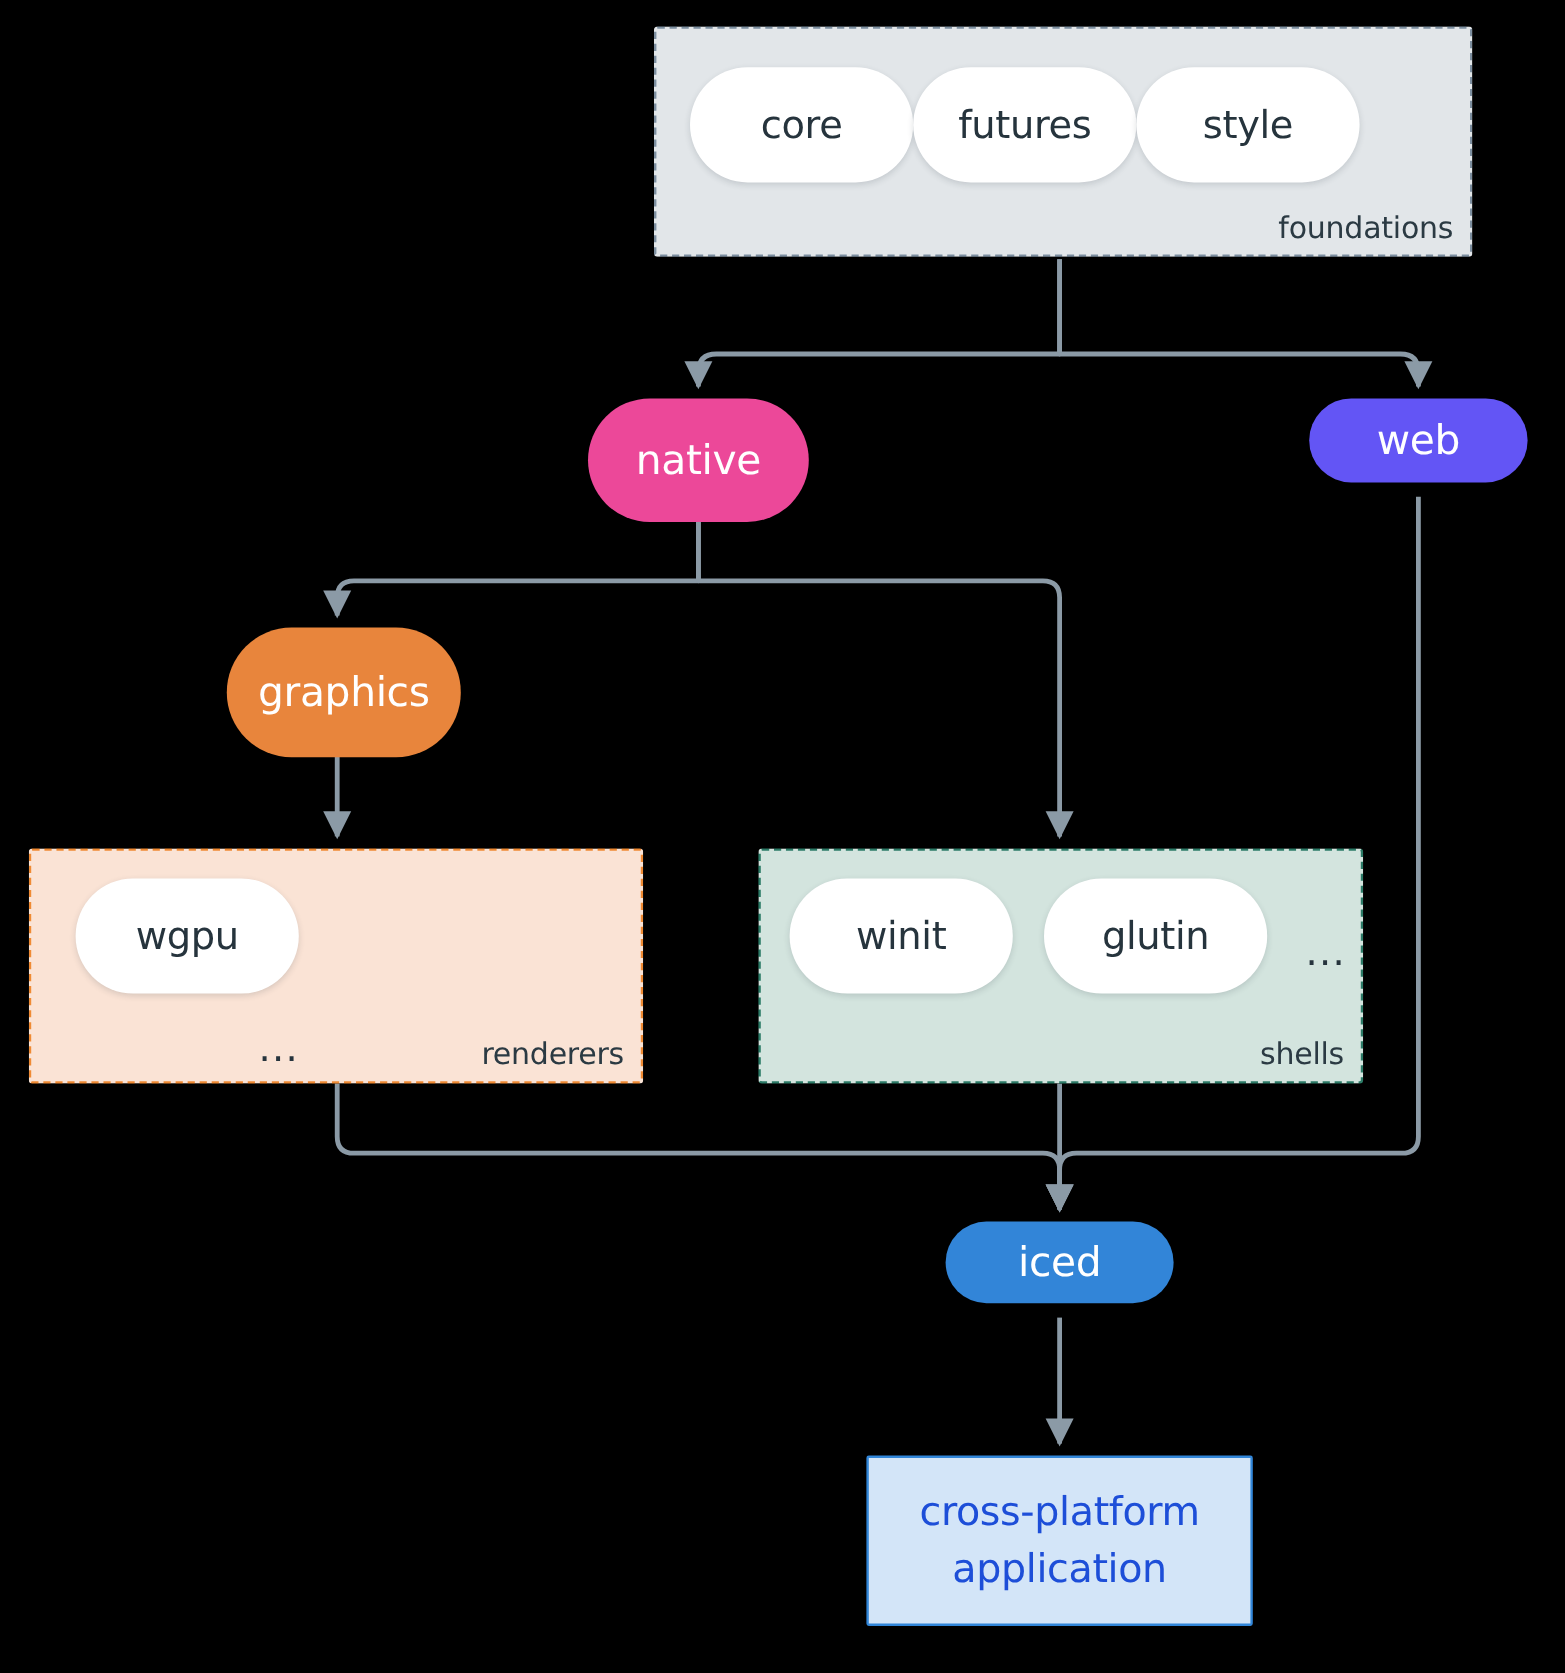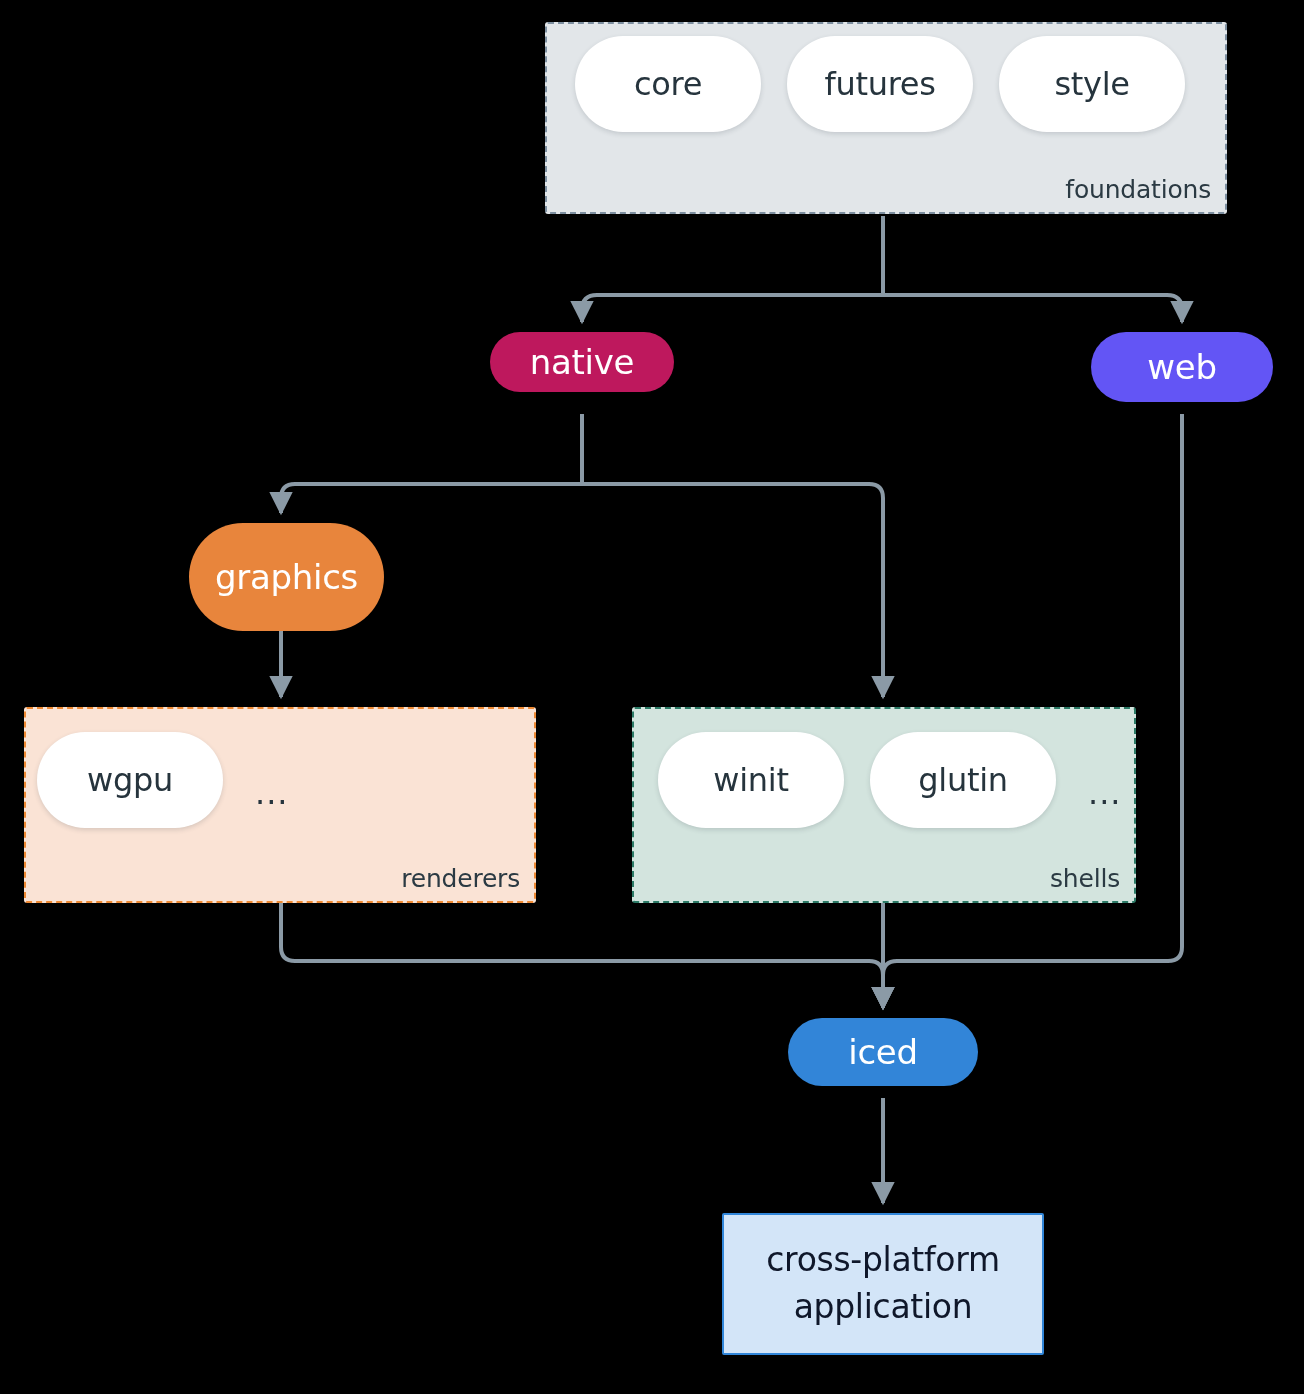--- a/index.html
+++ b/index.html
@@ -47,30 +47,30 @@
     align-items: center;
   }
 
   #grp-foundations {
     left: 545px;  top: 22px;
     width: 682px; height: 192px;
     background: #e2e6e9;
     border: 2px dashed #7d8fa0;
     border-radius: 3px;
   }
-  #grp-foundations .group-row { left: 28px; top: 12px; gap: 26px; }
+  #grp-foundations .group-row { left: 28px; top: 32px; }
 
   #grp-renderers {
     left: 24px;  top: 707px;
     width: 512px; height: 196px;
     background: #fae3d5;
     border: 2px dashed #ef8a33;
     border-radius: 3px;
   }
-  #grp-renderers .group-row { left: 11px; top: 23px; gap: 26px; }
+  #grp-renderers .group-row { left: 37px; top: 23px; gap: 26px; flex-direction: column; }
 
   #grp-shells {
     left: 632px;  top: 707px;
     width: 504px; height: 196px;
     background: #d3e4de;
     border: 2px dashed #2c7b67;
     border-radius: 3px;
   }
   #grp-shells .group-row { left: 24px; top: 23px; gap: 26px; }
 
@@ -104,39 +104,39 @@
     position: absolute;
     display: flex;
     align-items: center;
     justify-content: center;
     border-radius: 60px;
     color: #ffffff;
     font-size: 34px;
     letter-spacing: -0.3px;
     box-sizing: border-box;
   }
-  #node-native { left: 490px;  top: 332px;  width: 184px; height: 60px; background: #be185d; }
+  #node-native { left: 490px;  top: 332px;  width: 184px; height: 103px; background: #ec4899; }
   #node-web    { left: 1091px; top: 332px;  width: 182px; height: 70px; background: #6355f5; }
   #node-graphics { left: 189px; top: 523px; width: 195px; height: 108px; background: #e8853c; }
   #node-iced   { left: 788px;  top: 1018px; width: 190px; height: 68px; background: #3285d8; }
 
   
   #node-app {
     position: absolute;
     left: 722px; top: 1213px;
     width: 322px; height: 142px;
     background: #d3e5f8;
     border: 2px solid #3186d9;
     border-radius: 2px;
     display: flex;
     flex-direction: column;
     align-items: center;
     justify-content: center;
     box-sizing: border-box;
-    color: #0f172a;
+    color: #1d4ed8;
     font-size: 33px;
     line-height: 1.42;
     letter-spacing: -0.3px;
   }
 </style>
 </head>
 <body>
 
 <div id="stage">
 

